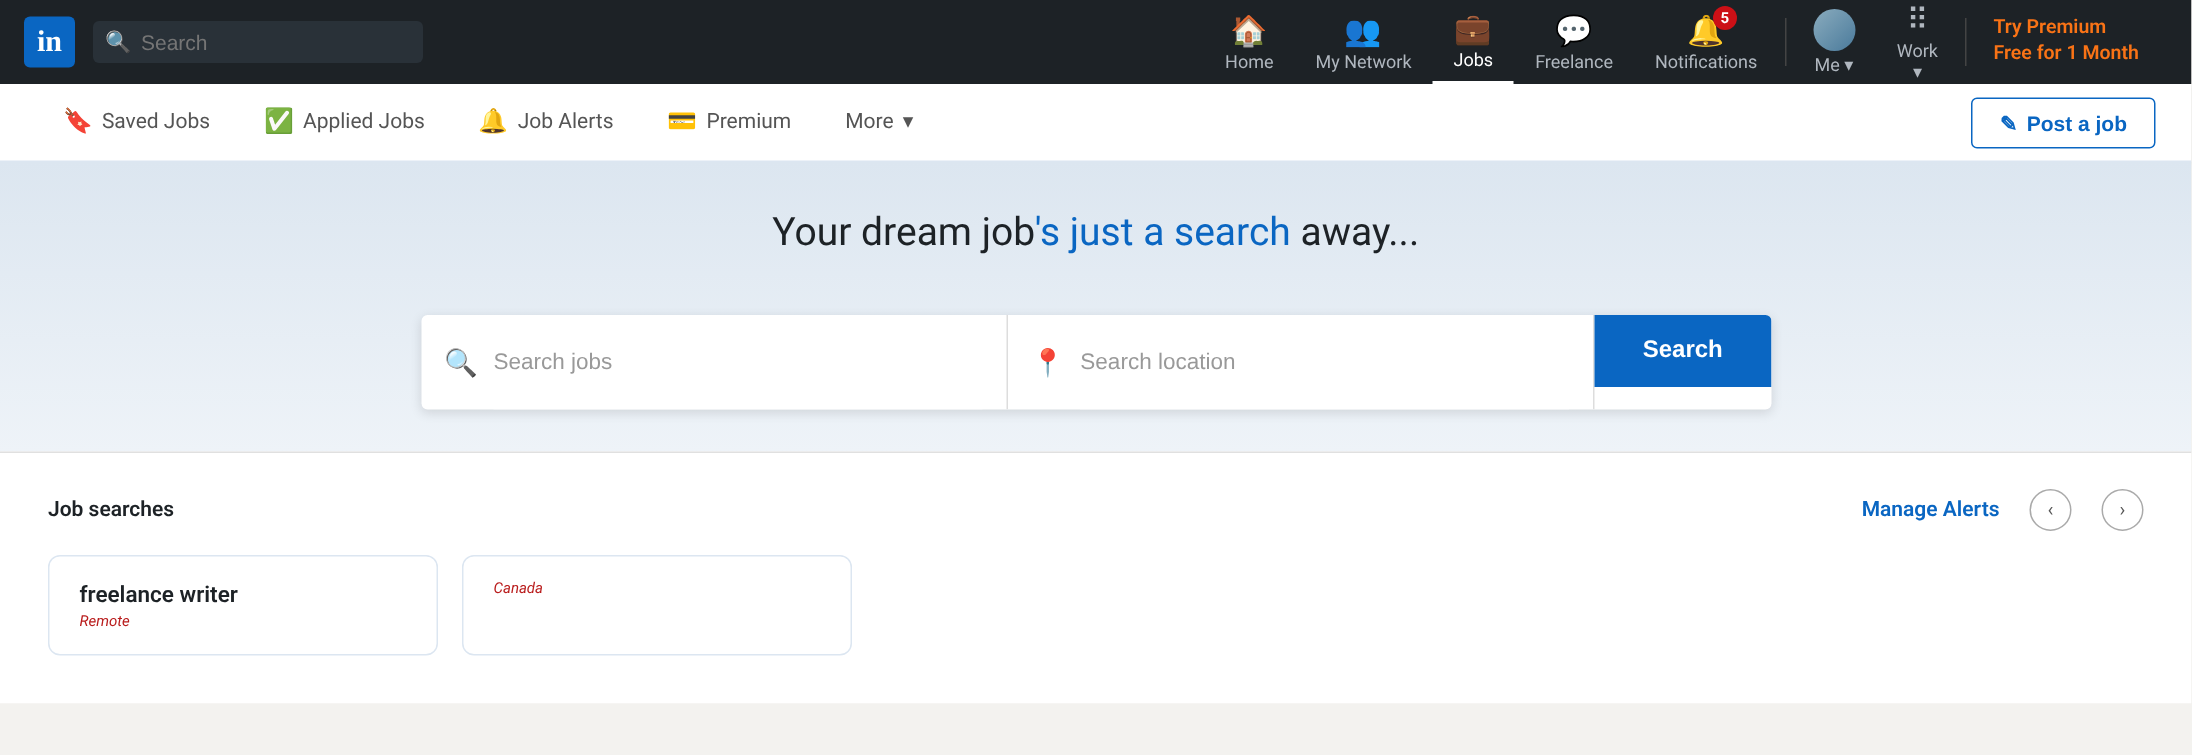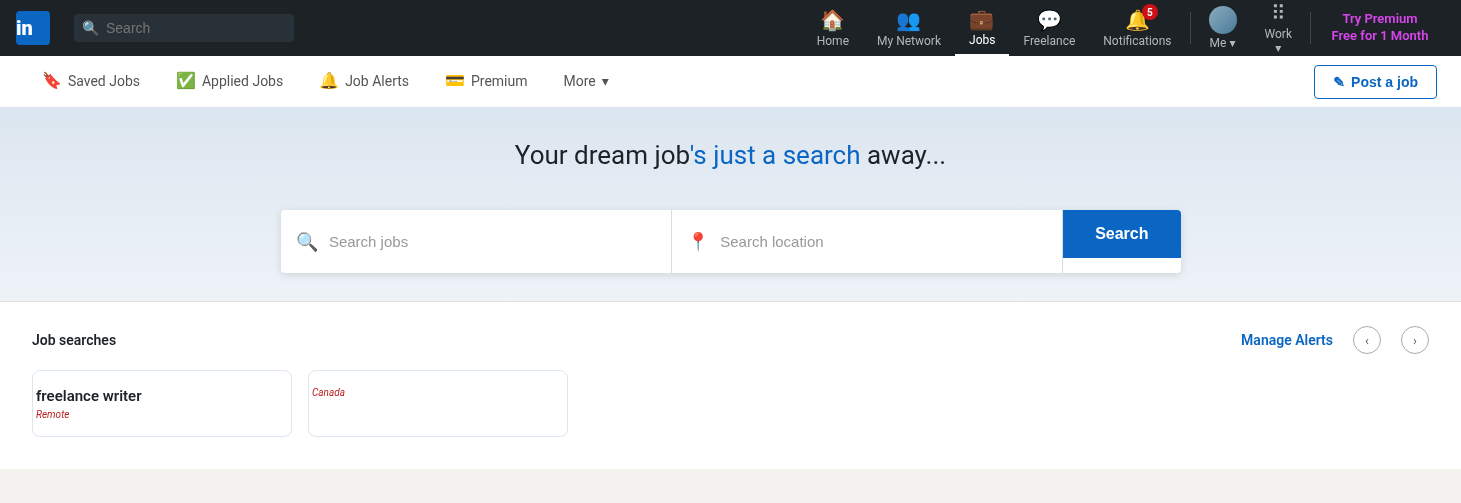--- a/index.html
+++ b/index.html
@@ -11,24 +11,25 @@
       display: flex;
       align-items: center;
       height: 56px;
       padding: 0 16px;
       position: relative;
     }
     .navbar-logo {
       width: 34px; height: 34px;
       background: #0a66c2;
       border-radius: 4px;
-      display: flex; align-items: center; 
+      display: flex; align-items: center; justify-content: center;
       color: white; font-weight: 900; font-size: 20px;
       flex-shrink: 0;
-      margin-right: 24px;
+      margin-right: 12px;
+      font-family: Liberation Serif, serif;
     }
     .navbar-search {
       background: #293138;
       border: none;
       border-radius: 4px;
       color: #ccc;
       padding: 6px 12px 6px 32px;
       width: 220px;
       font-size: 14px;
     }
@@ -63,25 +64,25 @@
       background: #cc1016; color: white;
       border-radius: 50%; font-size: 10px;
       width: 16px; height: 16px;
       display: flex; align-items: center; justify-content: center;
       font-weight: 700;
     }
     .nav-divider {
       width: 1px; height: 32px; background: #444; margin: 0 4px;
     }
     .premium-btn {
-      color: #d946ef;
+      color: #f97316;
       font-size: 13px; font-weight: 600;
       padding: 0 14px;
       cursor: pointer;
-      text-align: center;
+      text-align: left;
       line-height: 1.3;
       max-width: 130px;
     }
     .avatar-img {
       width: 28px; height: 28px;
       border-radius: 50%;
       background: linear-gradient(135deg, #8aacbe, #4a7a9b);
     }
 
     
@@ -197,21 +198,21 @@
       display: flex; align-items: center; justify-content: center;
       cursor: pointer; color: #555; font-size: 13px;
       background: white;
     }
     .job-cards {
       display: flex; gap: 16px;
     }
     .job-card {
       border: 1px solid #dce6f1;
       border-radius: 8px;
-      padding: 16px 3px;
+      padding: 16px 20px;
       width: 260px;
       cursor: pointer;
       background: white;
     }
     .job-card-title {
       font-size: 15px; font-weight: 600; color: #1d2226;
       margin-bottom: 4px;
     }
     .job-card-title .new-badge {
       color: #0a66c2; font-weight: 400; font-size: 14px;

